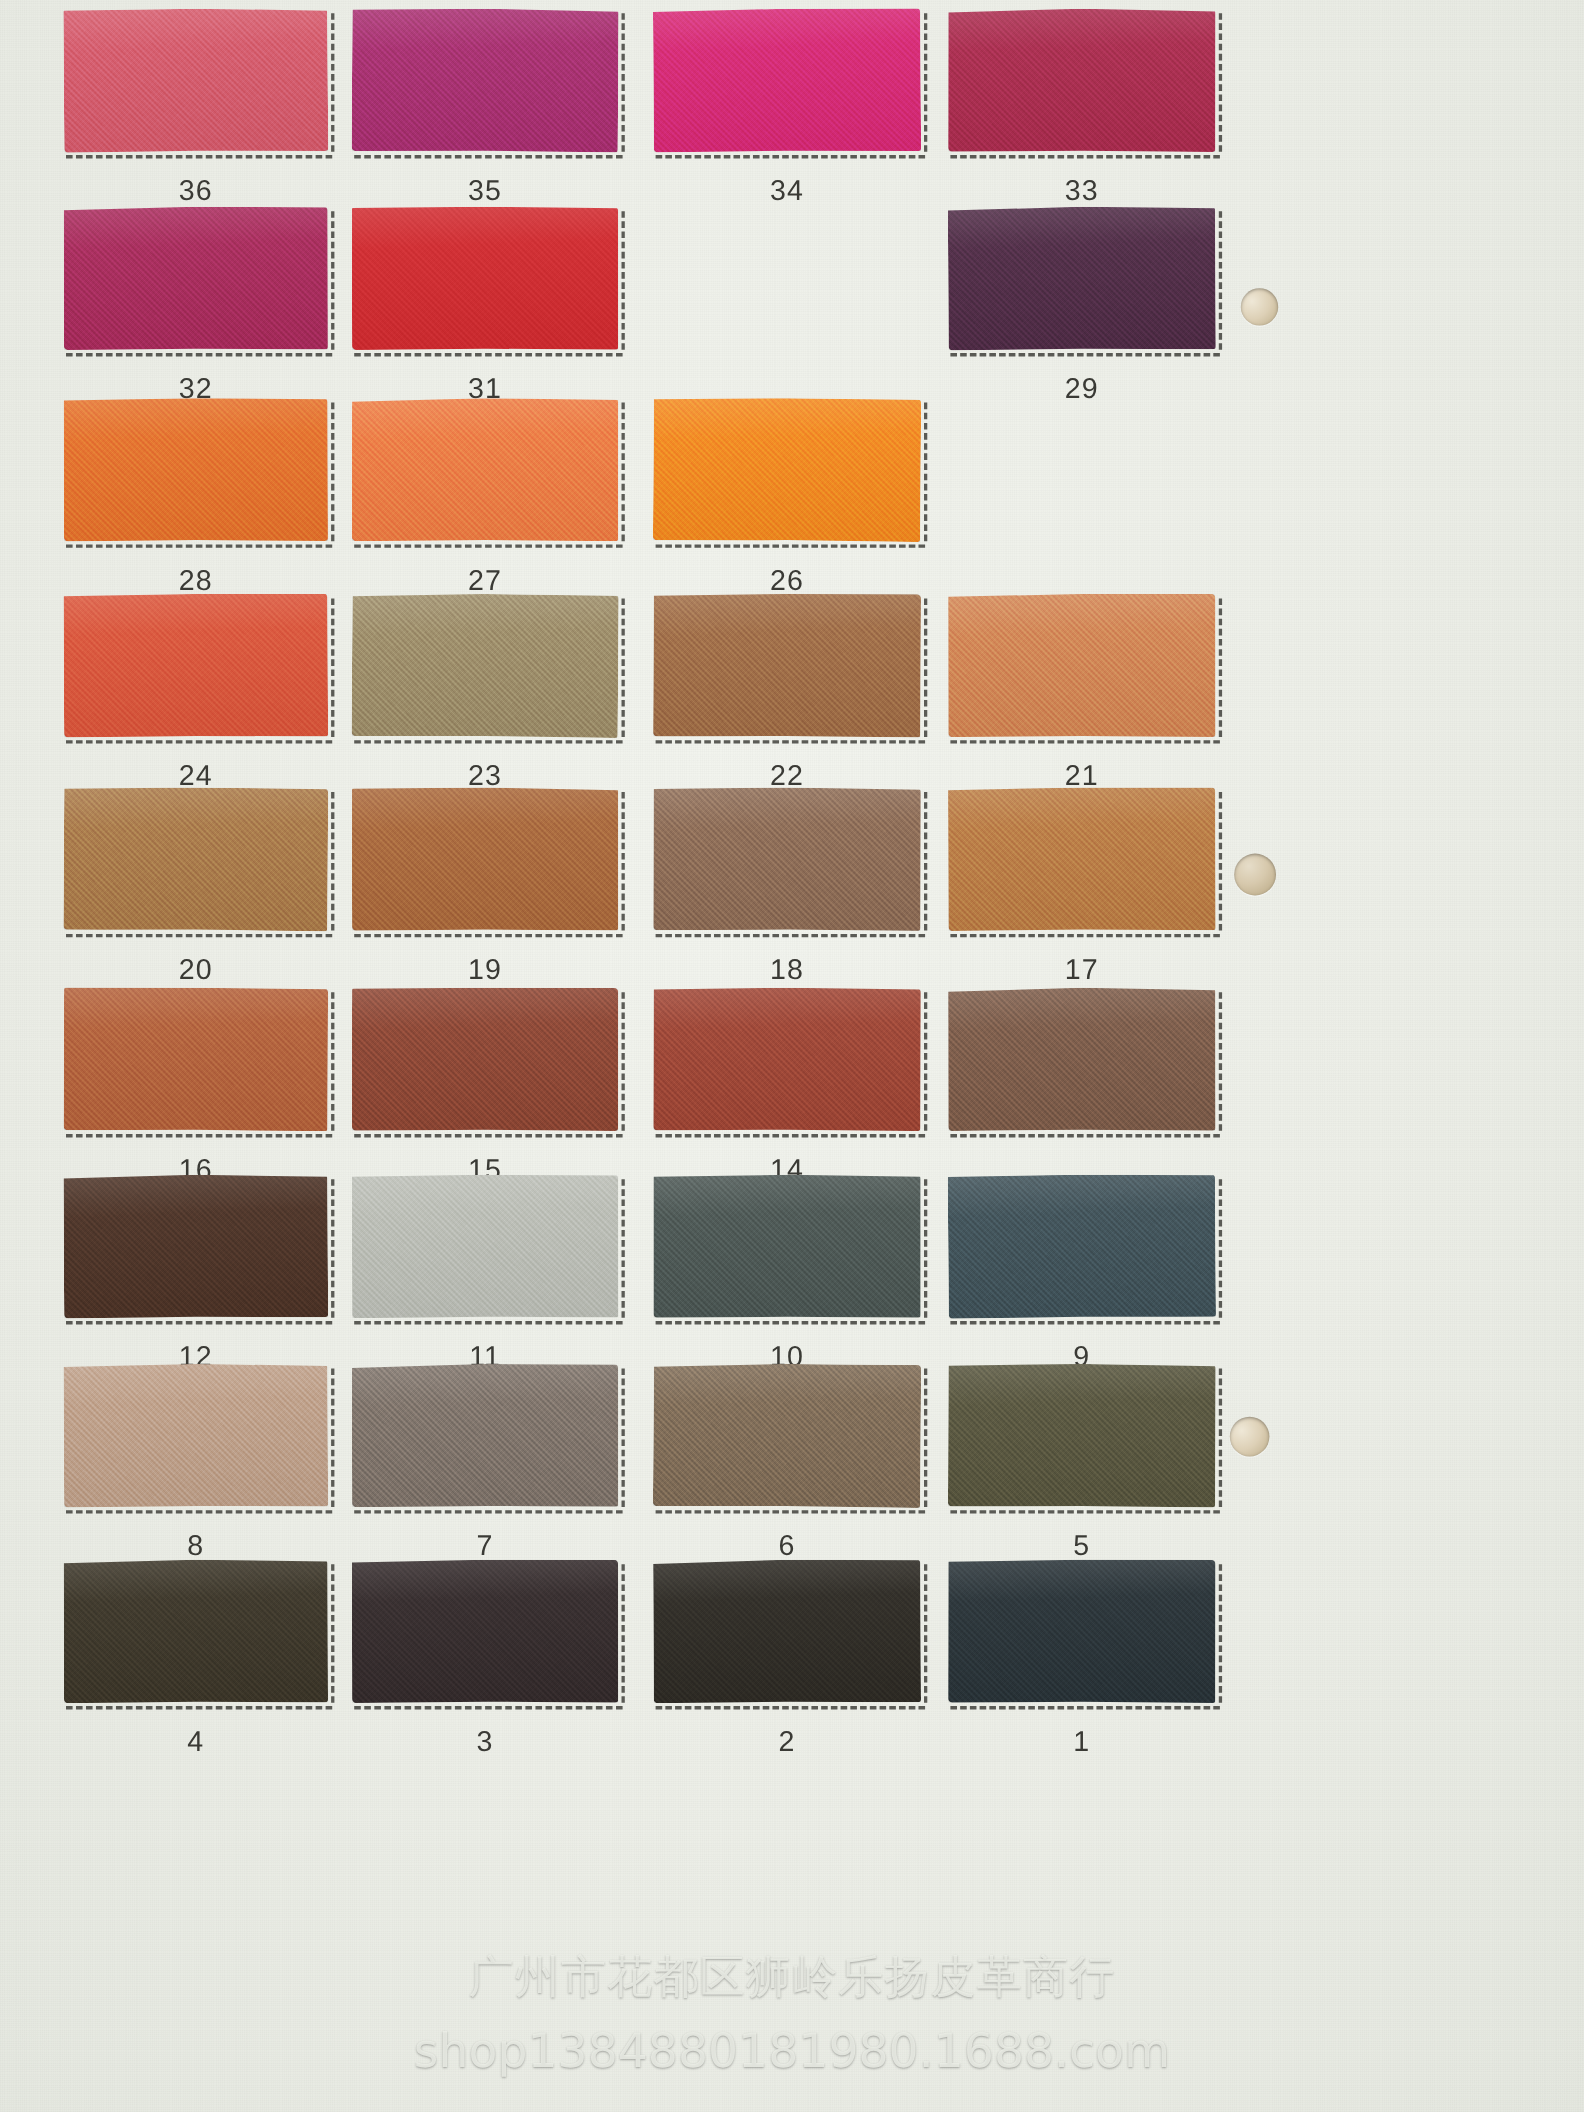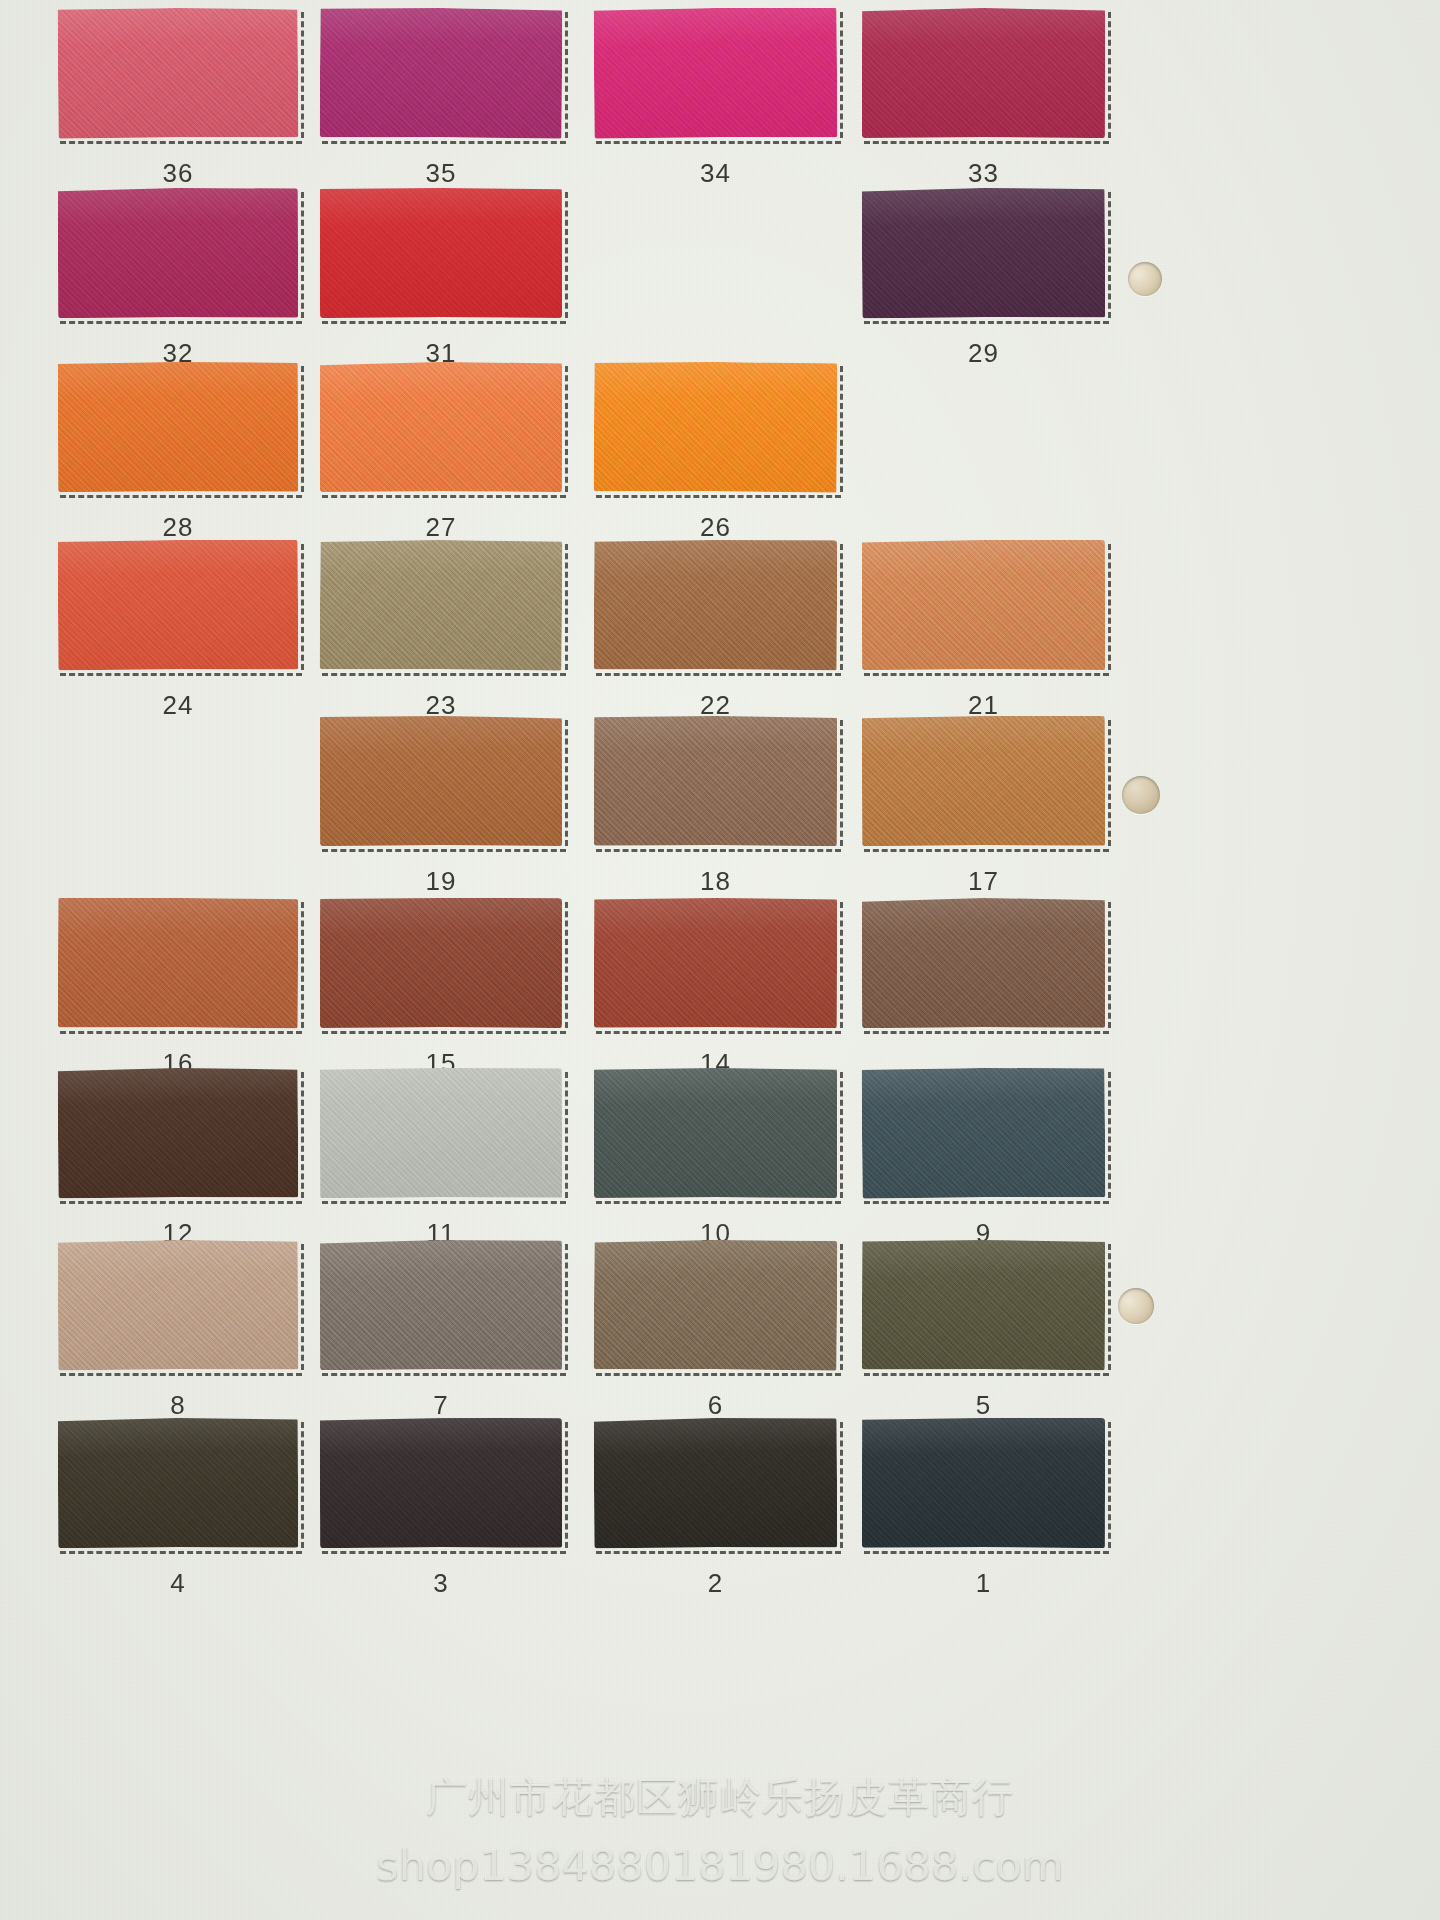--- a/index.html
+++ b/index.html
@@ -218,20 +218,28 @@
       <div class="stitch-b" style="left: 2px; top: 133px; width: 245px;"></div>
       <div class="label" style="left: 0px; top: 150px; width: 243px;">22</div>
     </div>
     <div class="cell" style="left: 862px; top: 540px; width: 243px; height: 188px;">
       <div class="swatch-wrap" style="width: 243px; height: 130px; transform: rotate(-0.05deg);">
         <div class="swatch" style="background: rgb(209, 131, 82); clip-path: polygon(0% 2.5px, 50% 0px, 100% 0px, 100% 100%, 50% calc(100% - 1px), 0% 100%);"></div>
       </div>
       <div class="stitch-r" style="left: 246px; top: 4px; height: 126px;"></div>
       <div class="stitch-b" style="left: 2px; top: 133px; width: 245px;"></div>
       <div class="label" style="left: 0px; top: 150px; width: 243px;">21</div>
+    </div>
+    <div class="cell" style="left: 58px; top: 716px; width: 240px; height: 188px;">
+      <div class="swatch-wrap" style="width: 240px; height: 130px; transform: rotate(0.34deg);">
+        <div class="swatch" style="background: rgb(168, 120, 72); clip-path: polygon(0% 1.8px, 50% 0px, 100% 0.8px, 100% 100%, 50% calc(100% - 1px), 0% 100%);"></div>
+      </div>
+      <div class="stitch-r" style="left: 243px; top: 4px; height: 126px;"></div>
+      <div class="stitch-b" style="left: 2px; top: 133px; width: 242px;"></div>
+      <div class="label" style="left: 0px; top: 150px; width: 240px;">20</div>
     </div>
     <div class="cell" style="left: 320px; top: 716px; width: 242px; height: 188px;">
       <div class="swatch-wrap" style="width: 242px; height: 130px; transform: rotate(-0.05deg);">
         <div class="swatch" style="background: rgb(168, 103, 59); clip-path: polygon(0% 0.9px, 50% 0px, 100% 2.5px, 100% 100%, 50% calc(100% - 1px), 0% 100%);"></div>
       </div>
       <div class="stitch-r" style="left: 245px; top: 4px; height: 126px;"></div>
       <div class="stitch-b" style="left: 2px; top: 133px; width: 244px;"></div>
       <div class="label" style="left: 0px; top: 150px; width: 242px;">19</div>
     </div>
     <div class="cell" style="left: 594px; top: 716px; width: 243px; height: 188px;">

